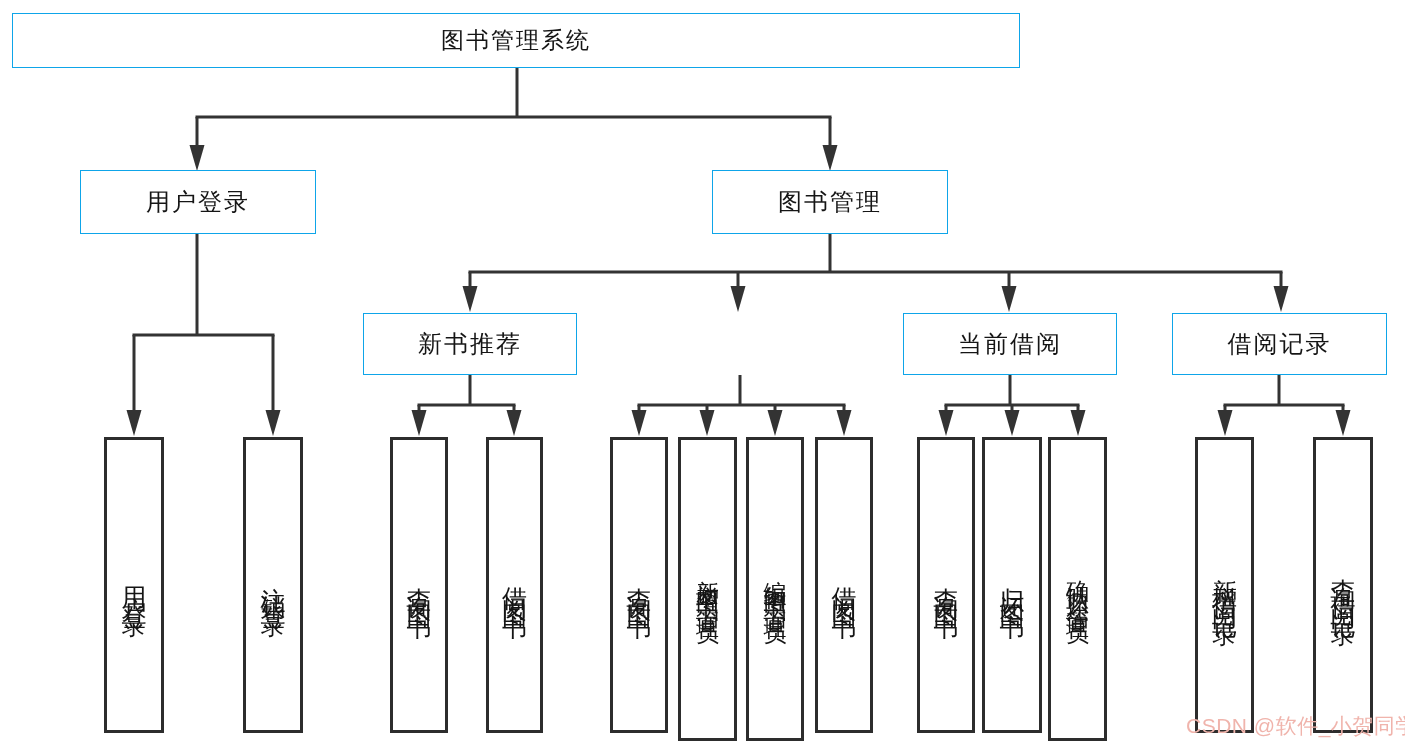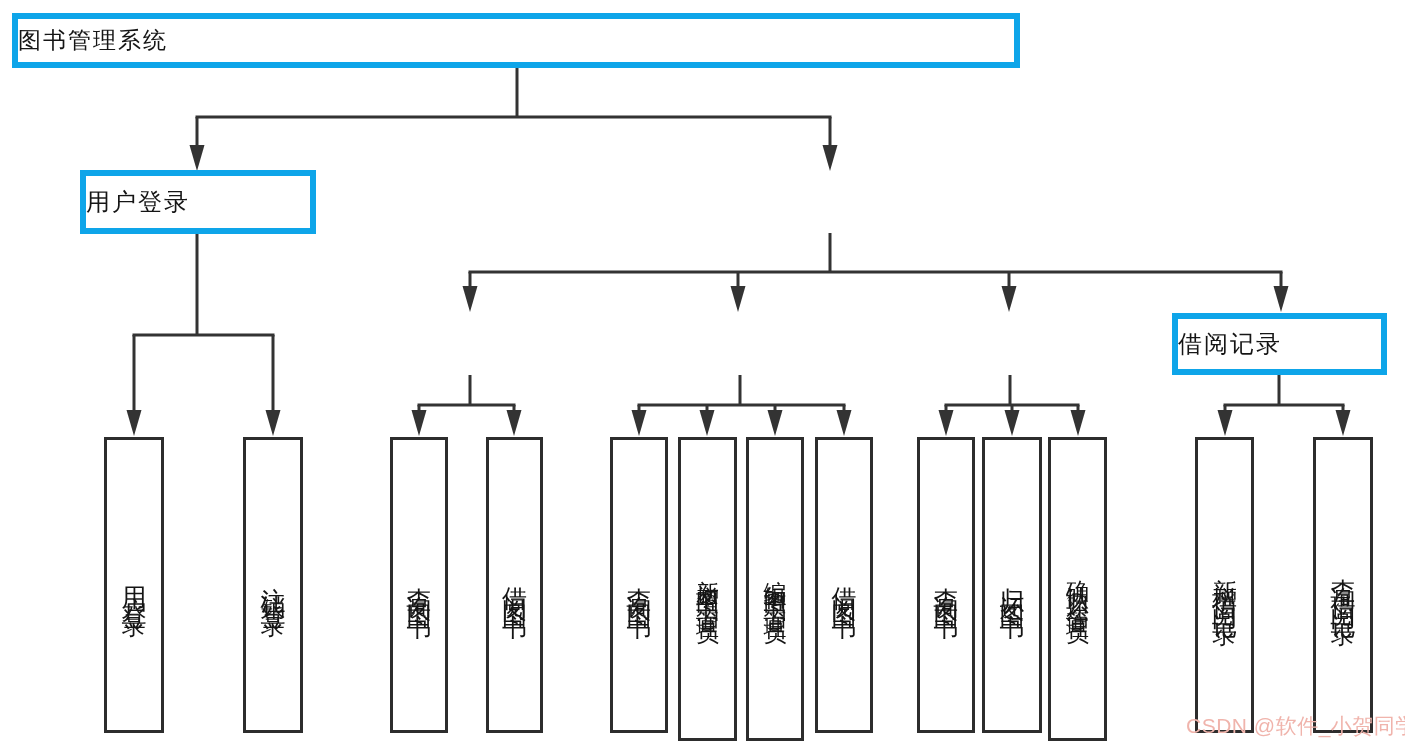--- a/index.html
+++ b/index.html
@@ -2,22 +2,22 @@
 <html><head>
 <meta charset="utf-8">
 <style>
   html,body{margin:0;padding:0;background:#ffffff;}
   .canvas{
     position:relative;width:1405px;height:747px;background:#ffffff;overflow:hidden;
     font-family:"Liberation Sans","DejaVu Sans",sans-serif;color:#151515;
   }
   .connectors{position:absolute;left:0;top:0;width:1405px;height:747px;pointer-events:none;}
   .node{
-    position:absolute;box-sizing:border-box;border:6px solid #0ea5e9;background:#ffffff;
-    display:flex;align-items:center;
+    position:absolute;box-sizing:border-box;border:1px solid #0ea5e9;background:#ffffff;
+    display:flex;align-items:center;justify-content:center;
     font-size:24px;letter-spacing:2px;white-space:nowrap;
   }
   .node.root{font-size:23px;}
   .leaf{
     position:absolute;box-sizing:border-box;border:3px solid #2d2d2d;background:#ffffff;
     display:flex;align-items:center;justify-content:center;
     writing-mode:vertical-rl;text-orientation:mixed;
     font-size:25px;letter-spacing:9px;line-height:1;
   }
   .leaf.tight{font-size:23px;letter-spacing:6px;}
@@ -99,21 +99,30 @@
     </g>
   </svg>
 
   <div class="node root" style="left:12px;top:13px;width:1008px;height:55px">
     <span>图书管理系统</span>
   </div>
 
   <div class="node" style="left:80px;top:170px;width:236px;height:64px">
     <span>用户登录</span>
   </div>
+  <div class="node" style="left:712px;top:170px;width:236px;height:64px">
+    <span>图书管理</span>
+  </div>
 
+  <div class="node" style="left:363px;top:313px;width:214px;height:62px">
+    <span>新书推荐</span>
+  </div>
+  <div class="node" style="left:903px;top:313px;width:214px;height:62px">
+    <span>当前借阅</span>
+  </div>
   <div class="node" style="left:1172px;top:313px;width:215px;height:62px">
     <span>借阅记录</span>
   </div>
 
   <div class="leaf" style="left:104px;top:437px;width:60px;height:296px">
     <span>用户登录</span>
   </div>
   <div class="leaf" style="left:243px;top:437px;width:60px;height:296px">
     <span>注销登录</span>
   </div>

